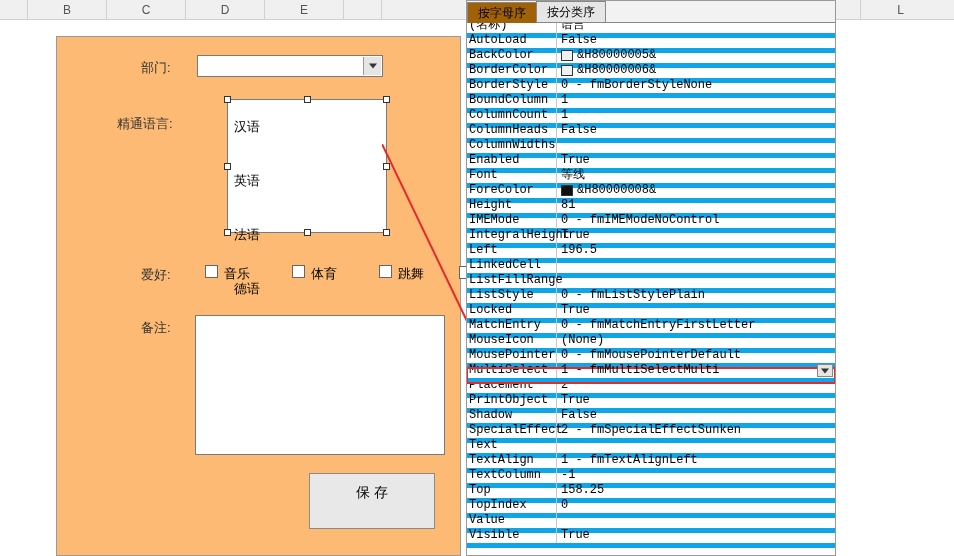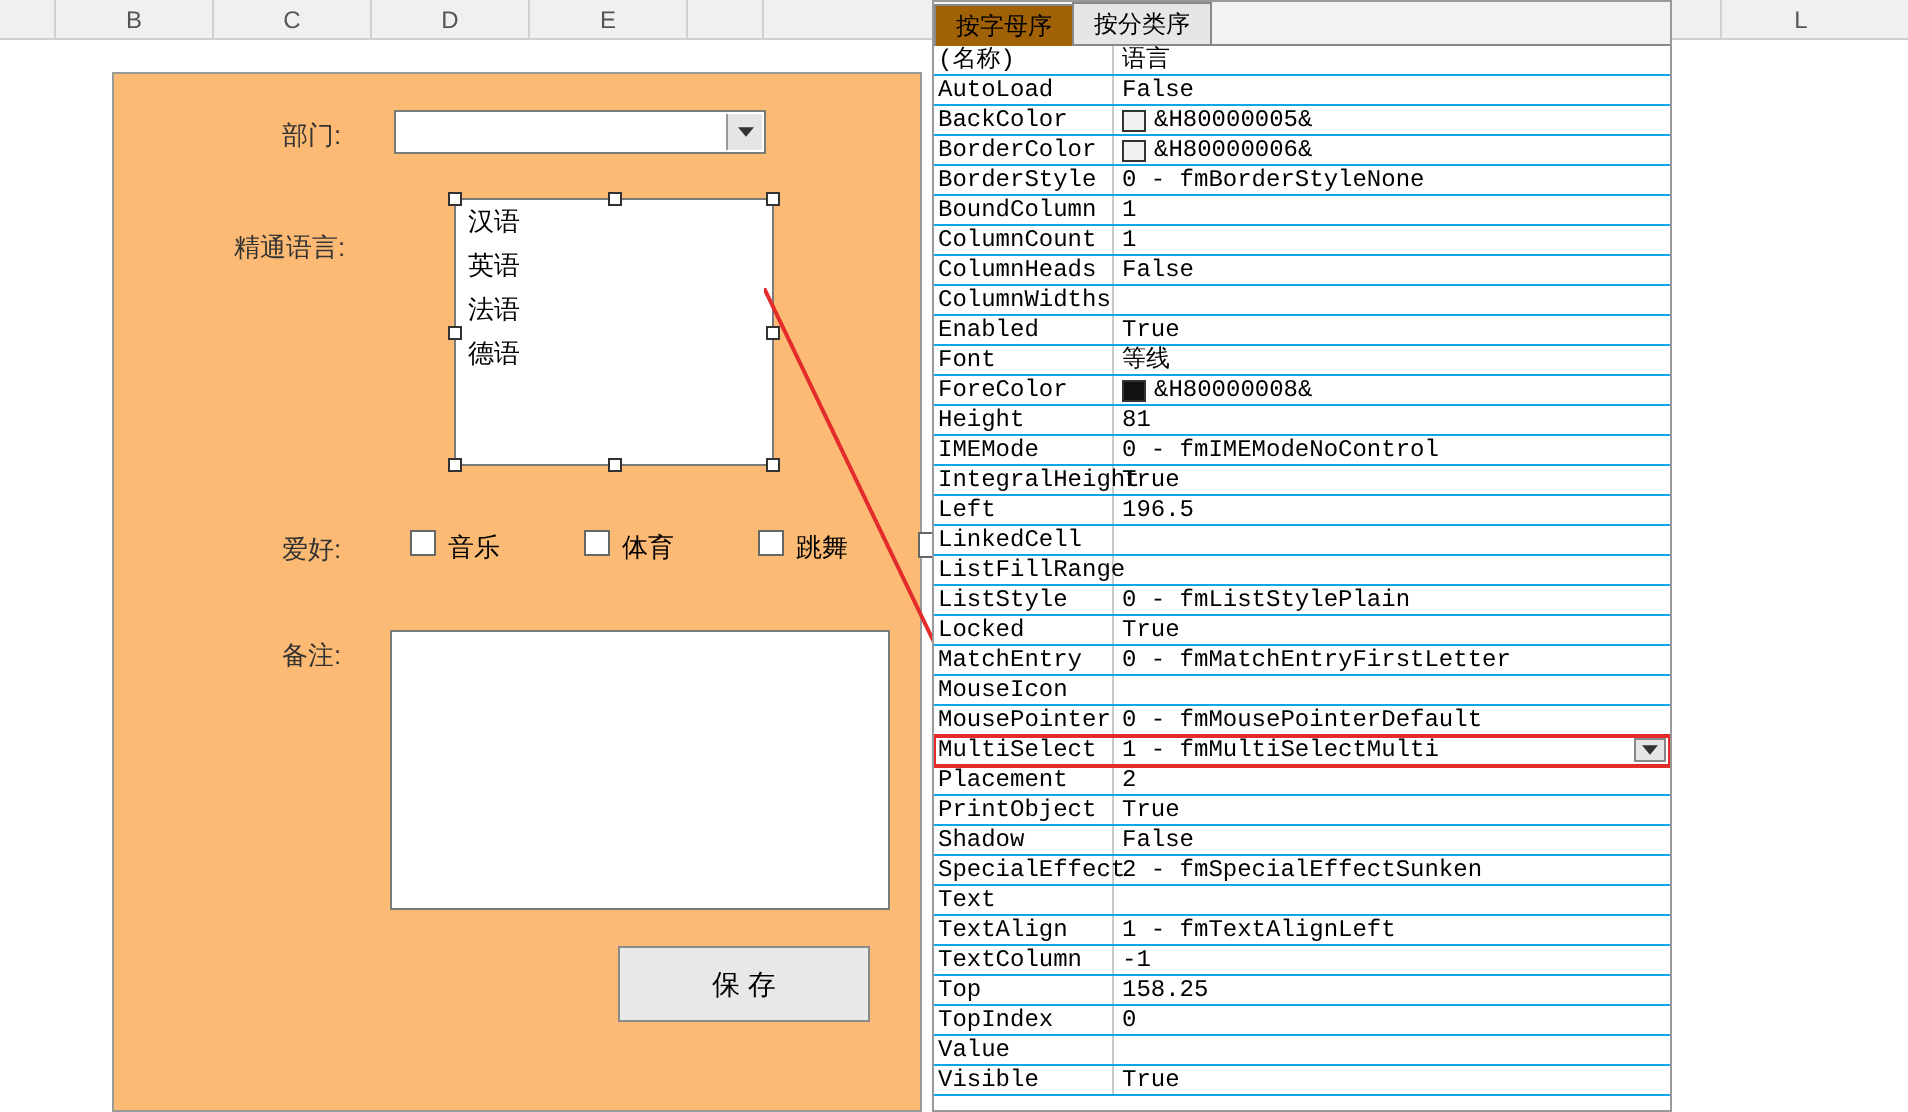--- a/index.html
+++ b/index.html
@@ -52,21 +52,21 @@
     border-left:1px solid #9a9a9a;
     display:flex; align-items:center; justify-content:center;
   }
   .combo .arrow svg { width:8px; height:6px; }
   
   .listbox-wrap {
     position:absolute;
     border:1px solid #7a7a7a;
     background:#fff;
   }
-  .listbox-wrap .item { padding:2px 6px; font-size:13px; }
+  .listbox-wrap .item { padding:18px 6px; font-size:13px; }
   .handle {
     position:absolute; width:7px; height:7px;
     background:#fff; border:1px solid #333;
   }
   
   .chkgroup { position:absolute; display:flex; gap:42px; }
   .chk { display:flex; align-items:flex-start; gap:6px; font-size:13px; }
   .chkbox { width:13px; height:13px; border:1px solid #666; background:#fff; }
   
   .txtarea {
@@ -117,21 +117,22 @@
   .propbody {
     flex:1;
     overflow:hidden;
     font-family: "Courier New","MS Gothic",monospace;
     font-size:12px;
   }
   .proprow {
     display:flex;
     height:15px;
     line-height:15px;
-    border-bottom:1px solid #0ea5e9;
+    border-bottom:5px solid #0ea5e9;
+    align-items:flex-end;
   }
   .proprow .pname {
     width:90px;
     padding-left:2px;
     border-right:1px solid #c8c8c8;
     white-space:nowrap;
   }
   .proprow .pval {
     flex:1;
     padding-left:4px;
@@ -211,21 +212,21 @@
     <label class="chk">
       <span class="chkbox"></span>
       <span>跳舞</span>
     </label>
   </div>
   <span class="chkbox" style="position:absolute; left:402px; top:229px"></span>
 
   <span class="lbl" style="left:84px; top:282px">备注:</span>
   <div class="txtarea" style="left:138px; top:278px; width:250px; height:140px"></div>
 
-  <div class="savebtn" style="left:252px; top:436px; width:126px; height:38px">
+  <div class="savebtn" style="left:252px; top:436px; width:126px; height:56px">
     <span>保 存</span>
   </div>
 </div>
 
 <svg class="arrow-svg" viewBox="0 0 112 230">
   <line x1="0" y1="0" x2="96" y2="200" stroke="#e32b2b" stroke-width="2"></line>
   <polygon points="96,200 92,184 104,190" fill="#e32b2b"></polygon>
 </svg>
 
 <div class="proppanel">
@@ -358,20 +359,23 @@
         </div>
       </div>
       <div class="proprow">
         <div class="pname">MatchEntry</div>
         <div class="pval">
           <span>0 - fmMatchEntryFirstLetter</span>
         </div>
       </div>
       <div class="proprow">
         <div class="pname">MouseIcon</div>
+        <div class="pval">
+          <span>(None)</span>
+        </div>
       </div>
       <div class="proprow">
         <div class="pname">MousePointer</div>
         <div class="pval">
           <span>0 - fmMousePointerDefault</span>
         </div>
       </div>
       <div class="proprow hilite">
         <div class="pname">MultiSelect</div>
         <div class="pval">

